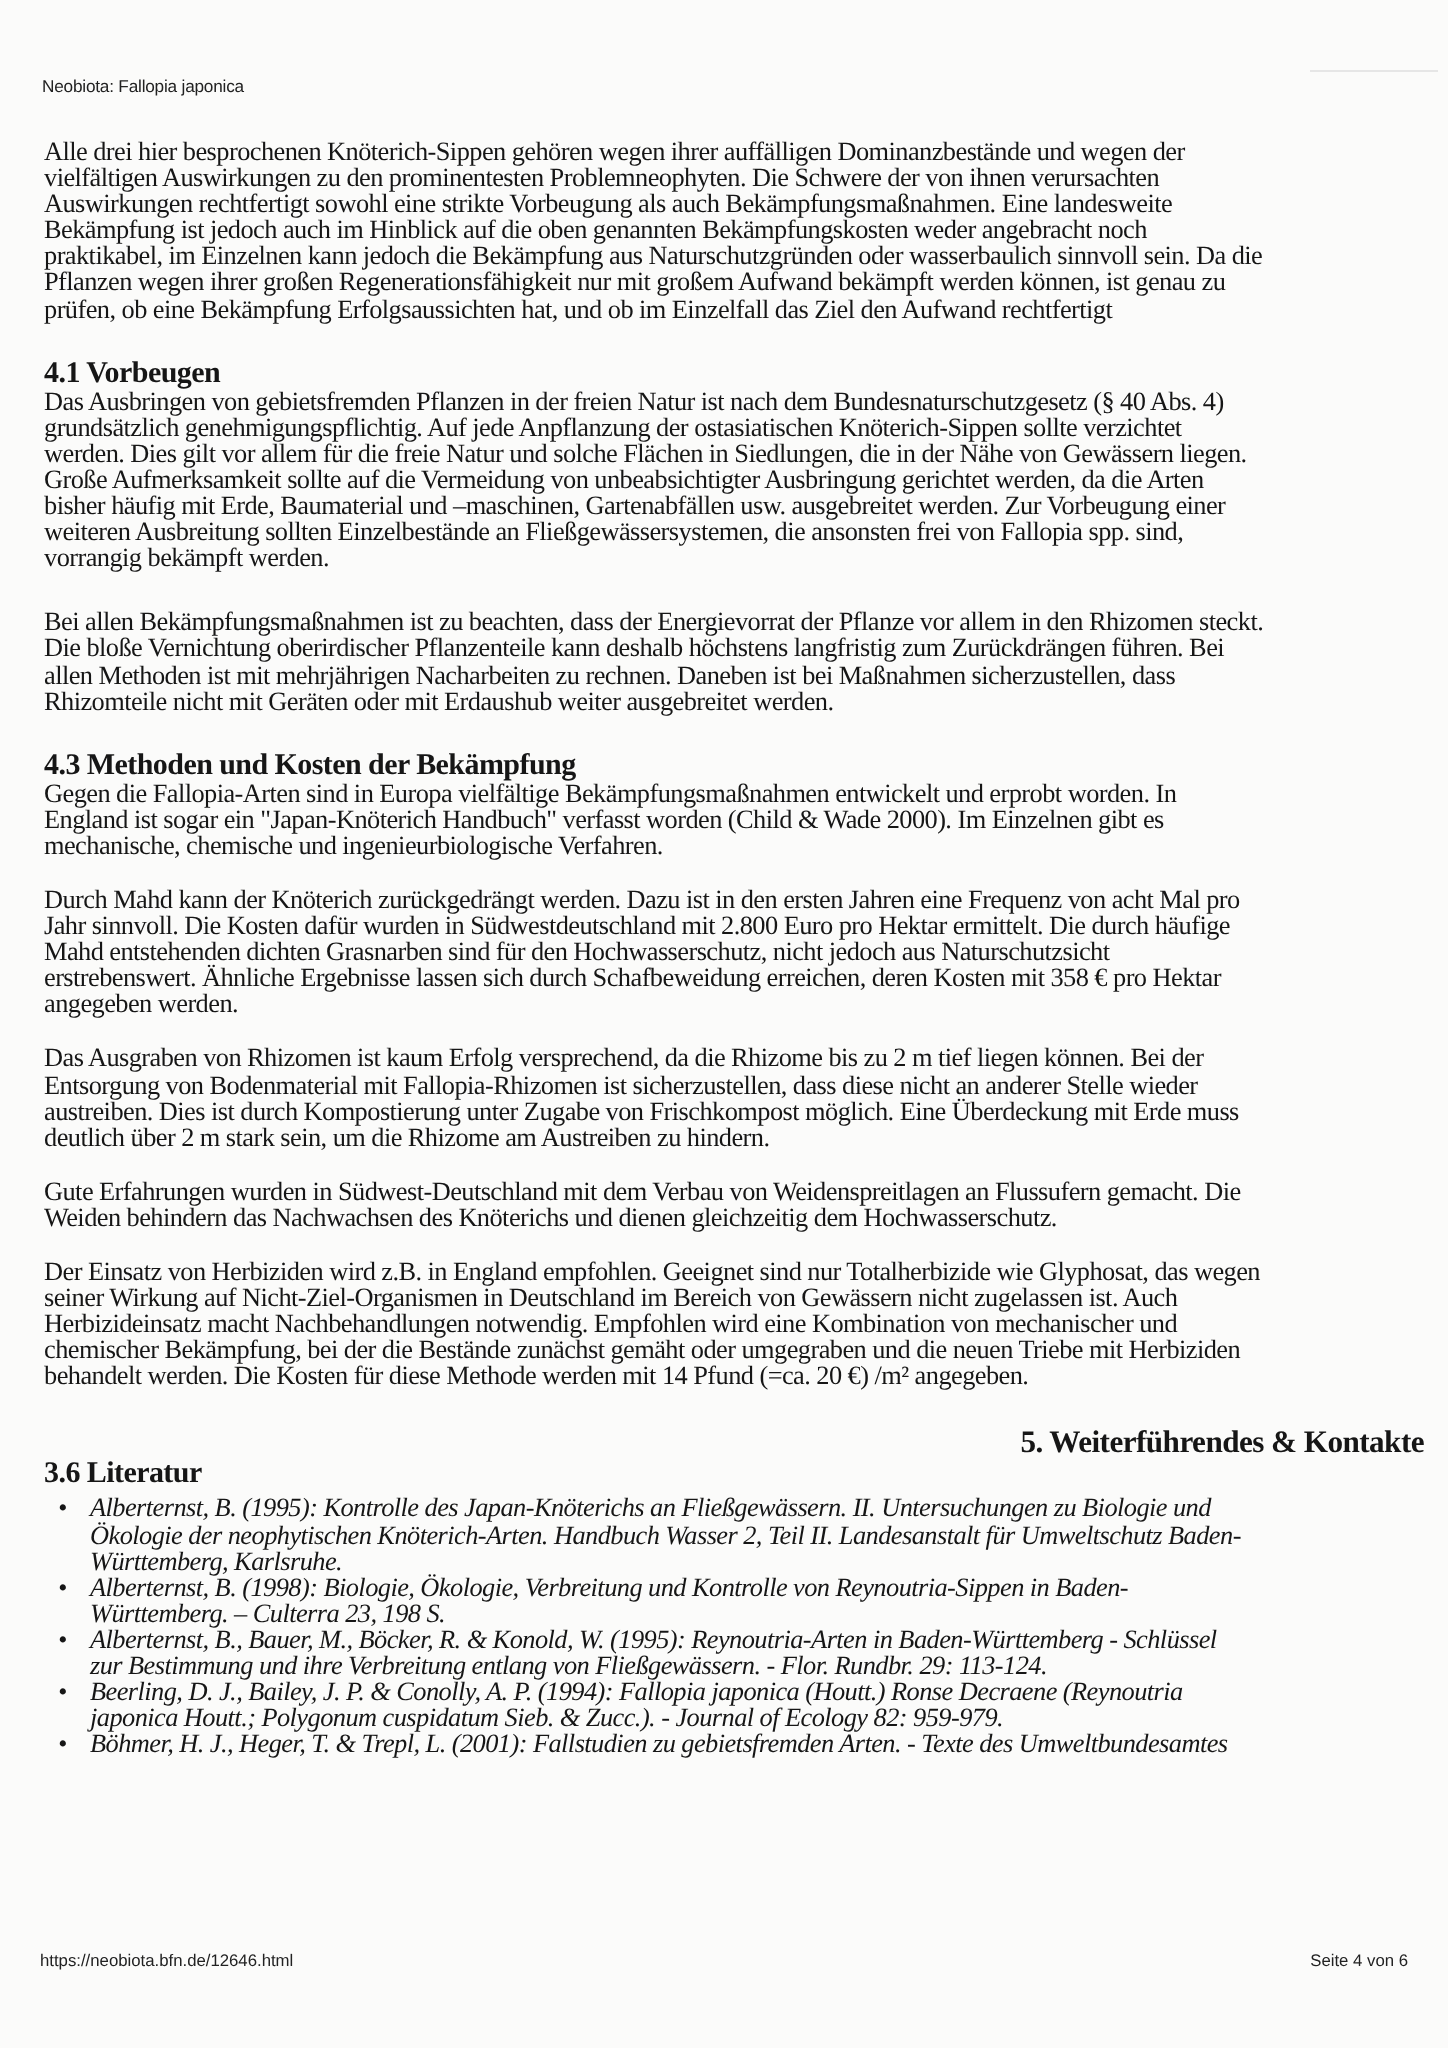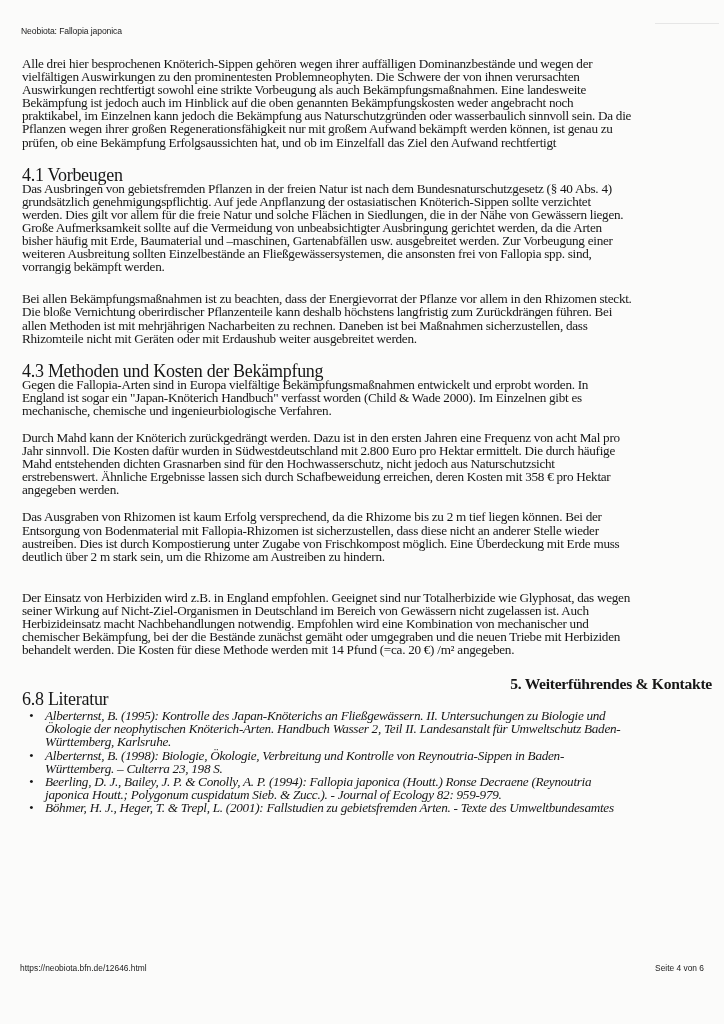--- a/index.html
+++ b/index.html
@@ -2,41 +2,41 @@
 <html><head>
 <meta charset="utf-8">
 <style>
   html, body { margin: 0; padding: 0; }
   body {
     width: 724px; height: 1024px; overflow: hidden;
     background: #fbfbfa;
     position: relative;
     color: #161616;
   }
-  .page { position: absolute; left: 0; top: 6px; width: 724px; height: 868px; }
+  .page { position: absolute; left: 0; top: 18px; width: 724px; height: 868px; }
   .hdr {
     position: absolute; left: 21px; top: 20px;
     font-family: "Liberation Sans", sans-serif; font-size: 8.6px; color: #222;
     letter-spacing: -0.1px;
   }
   .hdr-rule {
     position: absolute; left: 655px; top: 17px; width: 64px; height: 1px;
     background: #e6e6e6;
   }
   .content {
     position: absolute; left: 22px; top: 51px; width: 690px;
     font-family: "Liberation Serif", serif; font-size: 13.2px; line-height: 13.1px;
     letter-spacing: -0.28px;
   }
   .content p { margin: 0; white-space: pre-line; }
   .gap-lg { height: 19px; }
   .gap-md { height: 14px; }
   .h3 {
-    font-family: "Liberation Serif", serif; font-weight: normal;
-    font-size: 18px; line-height: 14px; margin: 0;
+    font-family: "Liberation Serif", serif; font-weight: bold;
+    font-size: 15px; line-height: 14px; margin: 0;
   }
   .h2 {
     font-family: "Liberation Serif", serif; font-weight: bold;
     font-size: 15.6px; line-height: 17px; margin: 0; text-align: right;
   }
   ul.lit { list-style: none; margin: 3px; padding: 0 0 0 20px; font-style: italic; }
   ul.lit li { position: relative; padding-left: 0; white-space: pre-line; }
   ul.lit li::before {
     content: "\2022"; position: absolute; left: -16px; top: 0; font-size: 13px;
   }
@@ -89,36 +89,40 @@
 Jahr sinnvoll. Die Kosten dafür wurden in Südwestdeutschland mit 2.800 Euro pro Hektar ermittelt. Die durch häufige
 Mahd entstehenden dichten Grasnarben sind für den Hochwasserschutz, nicht jedoch aus Naturschutzsicht
 erstrebenswert. Ähnliche Ergebnisse lassen sich durch Schafbeweidung erreichen, deren Kosten mit 358 € pro Hektar
 angegeben werden.</p>
     <div class="gap-md"></div>
     <p>Das Ausgraben von Rhizomen ist kaum Erfolg versprechend, da die Rhizome bis zu 2 m tief liegen können. Bei der
 Entsorgung von Bodenmaterial mit Fallopia-Rhizomen ist sicherzustellen, dass diese nicht an anderer Stelle wieder
 austreiben. Dies ist durch Kompostierung unter Zugabe von Frischkompost möglich. Eine Überdeckung mit Erde muss
 deutlich über 2 m stark sein, um die Rhizome am Austreiben zu hindern.</p>
     <div class="gap-md"></div>
+    <p>Gute Erfahrungen wurden in Südwest-Deutschland mit dem Verbau von Weidenspreitlagen an Flussufern gemacht. Die
+Weiden behindern das Nachwachsen des Knöterichs und dienen gleichzeitig dem Hochwasserschutz.</p>
     <div class="gap-md"></div>
     <p>Der Einsatz von Herbiziden wird z.B. in England empfohlen. Geeignet sind nur Totalherbizide wie Glyphosat, das wegen
 seiner Wirkung auf Nicht-Ziel-Organismen in Deutschland im Bereich von Gewässern nicht zugelassen ist. Auch
 Herbizideinsatz macht Nachbehandlungen notwendig. Empfohlen wird eine Kombination von mechanischer und
 chemischer Bekämpfung, bei der die Bestände zunächst gemäht oder umgegraben und die neuen Triebe mit Herbiziden
 behandelt werden. Die Kosten für diese Methode werden mit 14 Pfund (=ca. 20 €) /m² angegeben.</p>
 
     <div class="gap-lg"></div>
     <h2 class="h2">5. Weiterführendes &amp; Kontakte</h2>
-    <h3 class="h3">6.8 Literatur</h3>
+    <h3 class="h3">3.6 Literatur</h3>
     <ul class="lit">
       <li>Alberternst, B. (1995): Kontrolle des Japan-Knöterichs an Fließgewässern. II. Untersuchungen zu Biologie und
 Ökologie der neophytischen Knöterich-Arten. Handbuch Wasser 2, Teil II. Landesanstalt für Umweltschutz Baden-
 Württemberg, Karlsruhe.</li>
       <li>Alberternst, B. (1998): Biologie, Ökologie, Verbreitung und Kontrolle von Reynoutria-Sippen in Baden-
 Württemberg. – Culterra 23, 198 S.</li>
+      <li>Alberternst, B., Bauer, M., Böcker, R. &amp; Konold, W. (1995): Reynoutria-Arten in Baden-Württemberg - Schlüssel
+zur Bestimmung und ihre Verbreitung entlang von Fließgewässern. - Flor. Rundbr. 29: 113-124.</li>
       <li>Beerling, D. J., Bailey, J. P. &amp; Conolly, A. P. (1994): Fallopia japonica (Houtt.) Ronse Decraene (Reynoutria
 japonica Houtt.; Polygonum cuspidatum Sieb. &amp; Zucc.). - Journal of Ecology 82: 959-979.</li>
       <li>Böhmer, H. J., Heger, T. &amp; Trepl, L. (2001): Fallstudien zu gebietsfremden Arten. - Texte des Umweltbundesamtes</li>
     </ul>
   </div>
 
   <div class="ftr ftr-left">https://neobiota.bfn.de/12646.html</div>
   <div class="ftr ftr-right">Seite 4 von 6</div>
 </div>
 

